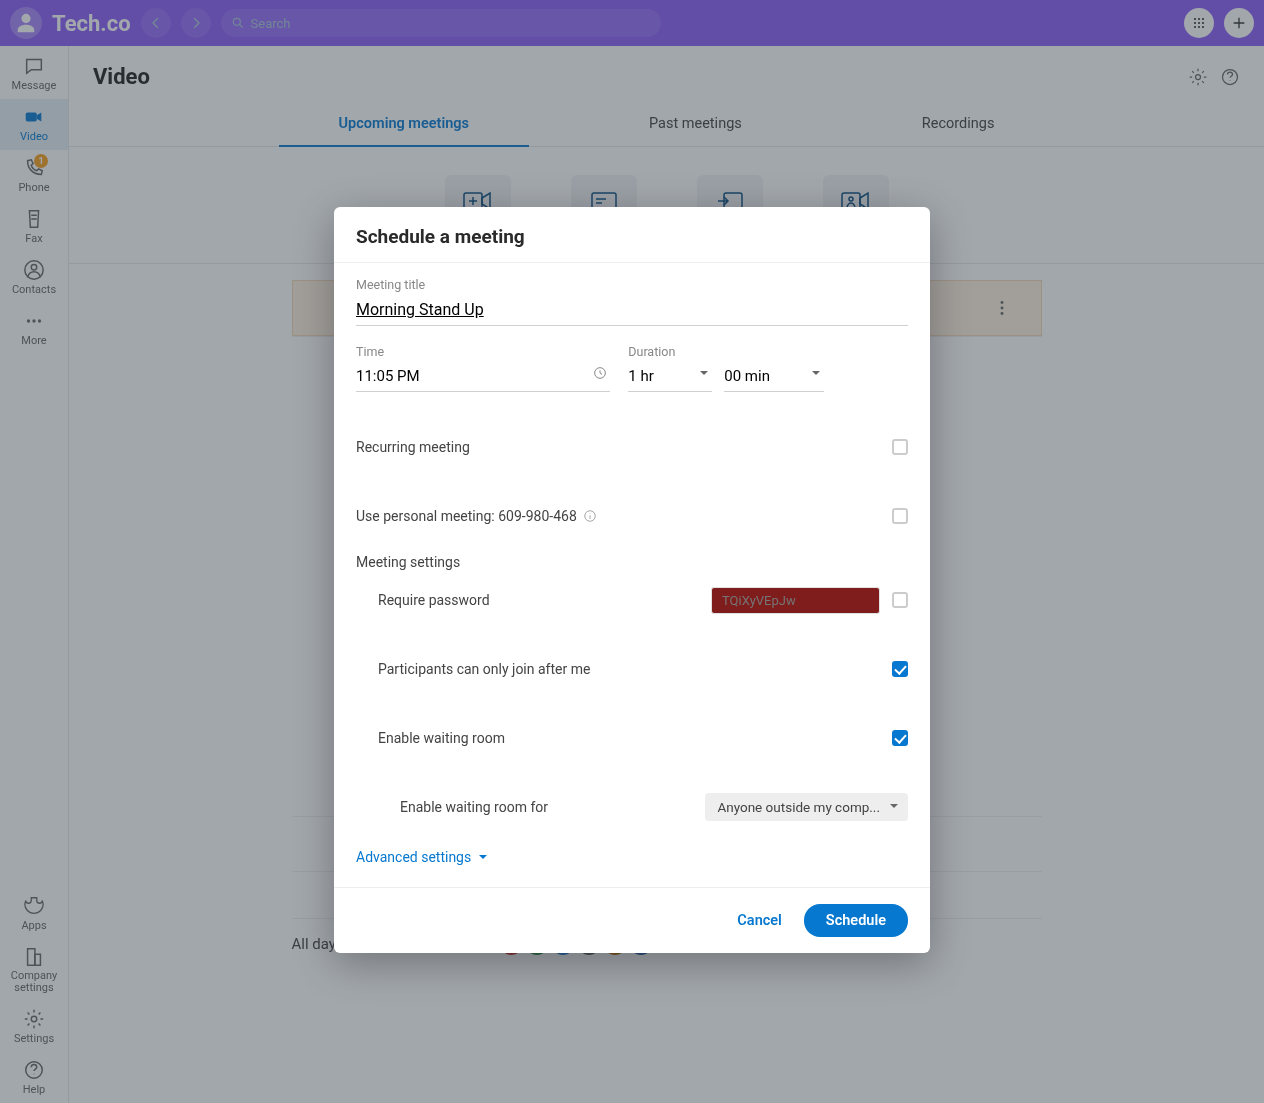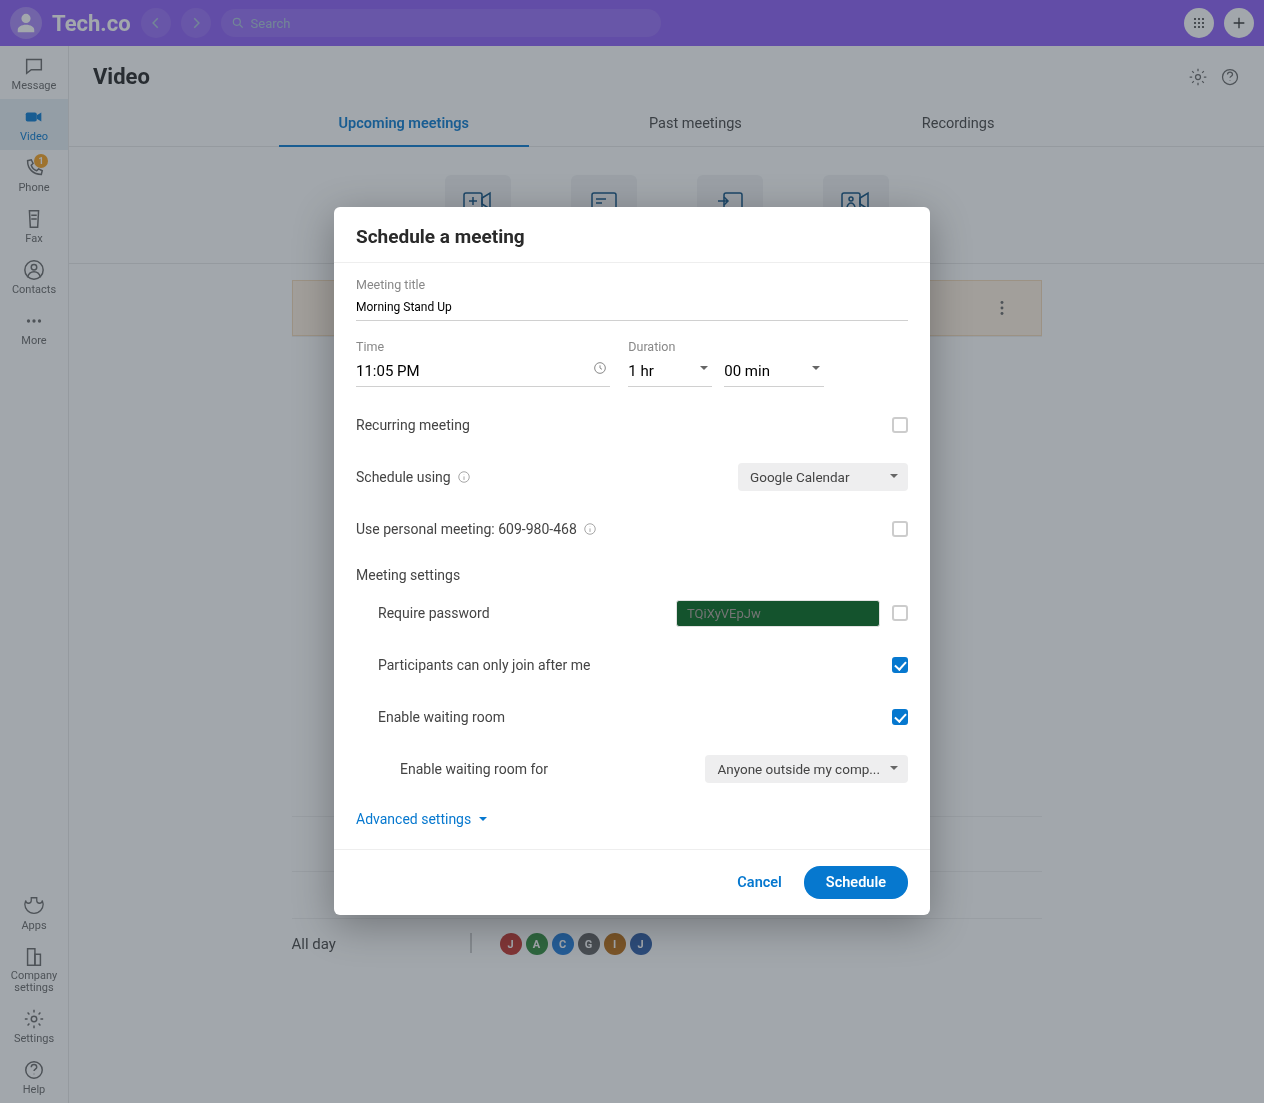--- a/index.html
+++ b/index.html
@@ -73,30 +73,30 @@
     .row3 { display:flex; gap: 18px; margin-top: 18px; }
     .col { flex: 1; position: relative; }
     .col .input-line { padding-right: 26px; }
     .field-icon { position:absolute; right:2px; bottom:8px; }
     .field-icon svg { width:16px; height:16px; fill:none; stroke:#888; stroke-width:1.5; }
     .dropdown-caret { position:absolute; right:2px; bottom:10px; }
     .dropdown-caret svg { width:12px; height:12px; fill:#666; }
     .dur-wrap { display:flex; gap:12px; align-items:flex-end; }
     .dur-col { position:relative; width: 84px; }
 
-    .setting-row { display:flex; align-items:center; justify-content: space-between; margin-top: 24px; min-height: 28px; }
+    .setting-row { display:flex; align-items:center; justify-content: space-between; margin-top: 41px; min-height: 28px; }
     .setting-row .lbl { display:flex; align-items:center; gap:6px; }
     .info-icon { width:14px; height:14px; }
     .checkbox { width:16px; height:16px; border:2px solid #ccc; border-radius:3px; background:#fff; position:relative; cursor:pointer; }
     .checkbox.checked { background:#0678cf; border-color:#0678cf; }
     .checkbox.checked::after { content:""; position:absolute; left:3px; top:0px; width:5px; height:9px; border:solid #fff; border-width:0 2px 2px 0; transform: rotate(42deg); }
     .select-pill { background:#eeeeef; border-radius:4px; padding: 6px 28px 6px 12px; font-size:13.5px; color:#444; position:relative; min-width: 170px; text-align:left; }
     .select-pill .caret { position:absolute; right:8px; top:50%; transform:translateY(-50%); }
     .select-pill .caret svg { width:12px; height:12px; fill:#666; }
-    .pw-input { background:#14532d; border:1px solid #e2e2e2; border-radius:3px; padding: 5px 10px; font-size:13px; color:#999; width: 204px; }
+    .pw-input { background:#7f1d1d; border:1px solid #e2e2e2; border-radius:3px; padding: 5px 10px; font-size:13px; color:#999; width: 169px; }
     .indent { padding-left: 22px; }
     .indent2 { padding-left: 44px; }
     .section-title { font-size: 14px; color:#444; margin-top: 24px; }
 
     .adv-link { color:#0678cf; font-size:14px; cursor:pointer; display:flex; align-items:center; gap:6px; margin-top: 28px; }
     .adv-link svg { width:12px; height:12px; fill:#0678cf; }
 
     .modal-foot { border-top: 1px solid #eee; padding: 16px 22px; display:flex; justify-content:flex-end; gap: 22px; align-items:center; }
     .btn-text { color:#0678cf; font-size:14.5px; font-weight:600; background:none; border:none; cursor:pointer; }
     .btn-primary { background:#0678cf; color:#fff; font-size:14.5px; font-weight:600; border:none; border-radius:16px; padding: 8px 22px; cursor:pointer; }
@@ -316,21 +316,21 @@
 </div>
 
 <div class="overlay"></div>
 
 <div class="modal">
   <div class="modal-head">
     <div class="modal-title">Schedule a meeting</div>
   </div>
   <div class="modal-body">
     <div class="field-label">Meeting title</div>
-    <input class="input-line" style="font-size: 12px;" value="Morning Stand Up">
+    <input class="input-line" style="font-size: 16px; text-decoration: underline;" value="Morning Stand Up">
 
     <div class="row3">
       <div class="col">
         <div class="field-label">Time</div>
         <input class="input-line" value="11:05 PM" style="">
         <div class="field-icon"><svg viewBox="0 0 24 24">
               <circle cx="12" cy="12" r="8"></circle>
               <path d="M12 8v4l3 2"></path>
             </svg></div>
       </div>
@@ -351,35 +351,20 @@
           </div>
         </div>
       </div>
     </div>
 
     <div class="setting-row">
       <div class="lbl">Recurring meeting</div>
       <div class="checkbox"></div>
     </div>
 
-    <div class="setting-row">
-      <div class="lbl">
-        <span>Schedule using</span>
-        <svg class="info-icon" viewBox="0 0 24 24">
-            <circle cx="12" cy="12" r="9" fill="none" stroke="#999" stroke-width="1.5"></circle>
-            <path d="M12 7v.5M12 11v6" stroke="#999" stroke-width="1.5"></path>
-          </svg>
-      </div>
-      <div class="select-pill">
-        <span>Google Calendar</span>
-        <div class="caret"><svg viewBox="0 0 12 12">
-              <path d="M2 4l4 4 4-4z"></path>
-            </svg></div>
-      </div>
-    </div>
 
     <div class="setting-row">
       <div class="lbl">
         <span>Use personal meeting: 609-980-468</span>
         <svg class="info-icon" viewBox="0 0 24 24">
             <circle cx="12" cy="12" r="9" fill="none" stroke="#999" stroke-width="1.5"></circle>
             <path d="M12 7v.5M12 11v6" stroke="#999" stroke-width="1.5"></path>
           </svg>
       </div>
       <div class="checkbox"></div>

